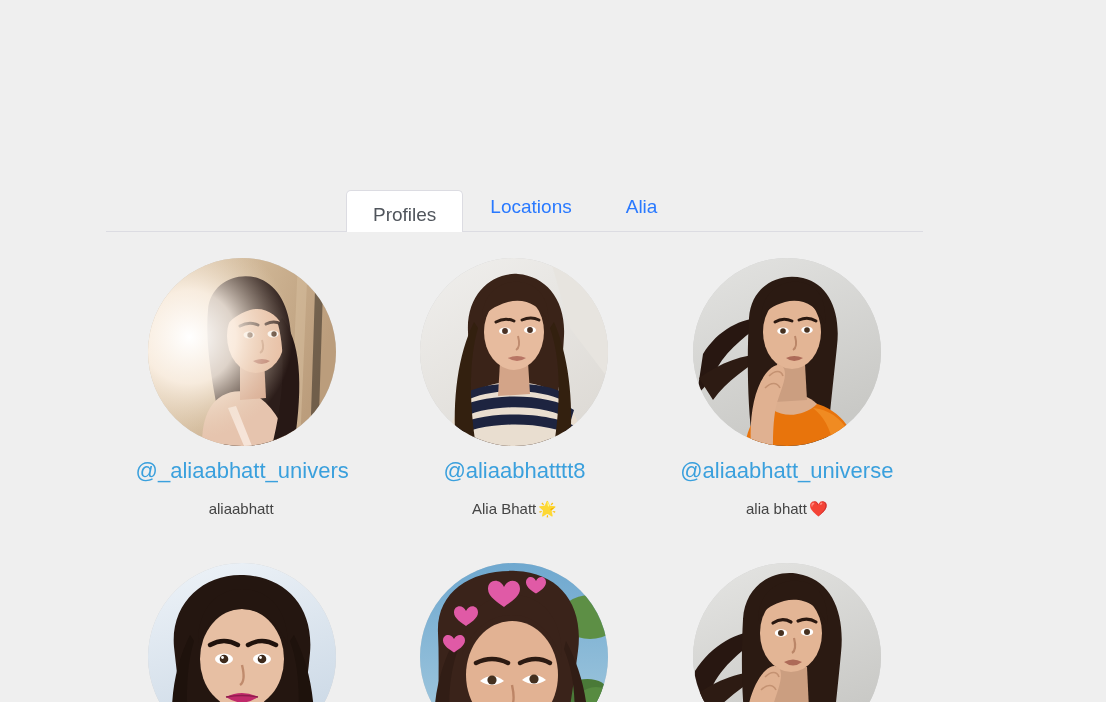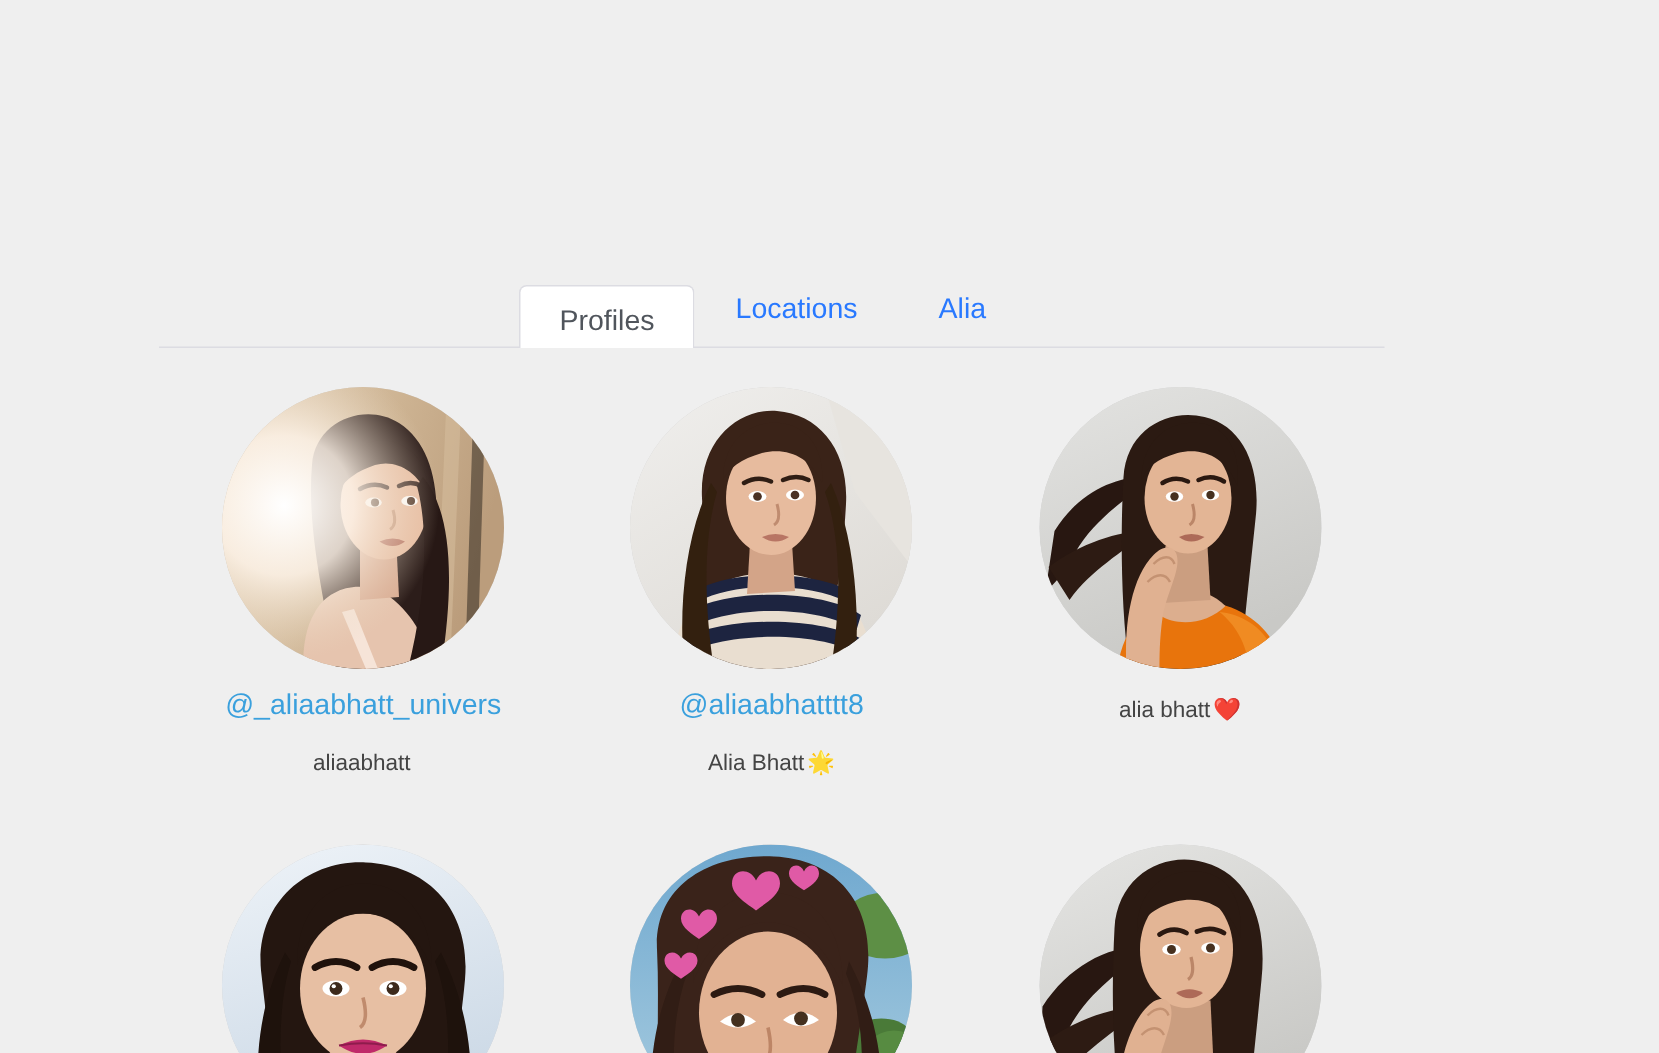--- a/index.html
+++ b/index.html
@@ -89,21 +89,21 @@
     overflow: hidden;
     position: relative;
     flex: none;
     background: #cfcfcf;
   }
 
   .avatar svg { display: block; width: 188px; height: 188px; }
 
   .profile-username {
     margin-top: 15px;
-    font-size: 19px;
+    font-size: 22px;
     line-height: 20px;
     color: #3aa0dd;
     white-space: nowrap;
     font-family: "Liberation Sans", sans-serif;
   }
 
   .profile-fullname {
     margin-top: 18px;
     font-size: 15px;
     line-height: 19px;
@@ -274,20 +274,21 @@
 
           <path d="M102 78 Q105 89 100 92" stroke="#bb8668" stroke-width="2" fill="none"></path>
 
           <path d="M93 100 Q101 96 110 100 Q101 106 93 100 Z" fill="#ad6a58"></path>
 
           <path d="M58 188 C56 156 62 126 76 112 C84 104 92 106 92 116 C92 126 84 140 82 154 C80 168 80 180 80 188 Z" fill="#e0b191"></path>
           <path d="M76 118 C82 112 88 112 90 118" stroke="#c49272" stroke-width="1.6" fill="none"></path>
           <path d="M72 130 C78 124 84 124 87 130" stroke="#c49272" stroke-width="1.6" fill="none"></path>
         </svg>
       </div>
+      <div class="profile-username">@aliaabhatt_universe</div>
       <div class="profile-fullname">
         <span>alia bhatt</span>
         <span class="emoji">❤️</span>
       </div>
     </div>
 
     <div class="profile-card">
       <div class="avatar">
         <svg viewBox="0 0 188 188" xmlns="http://www.w3.org/2000/svg">
           <defs>

